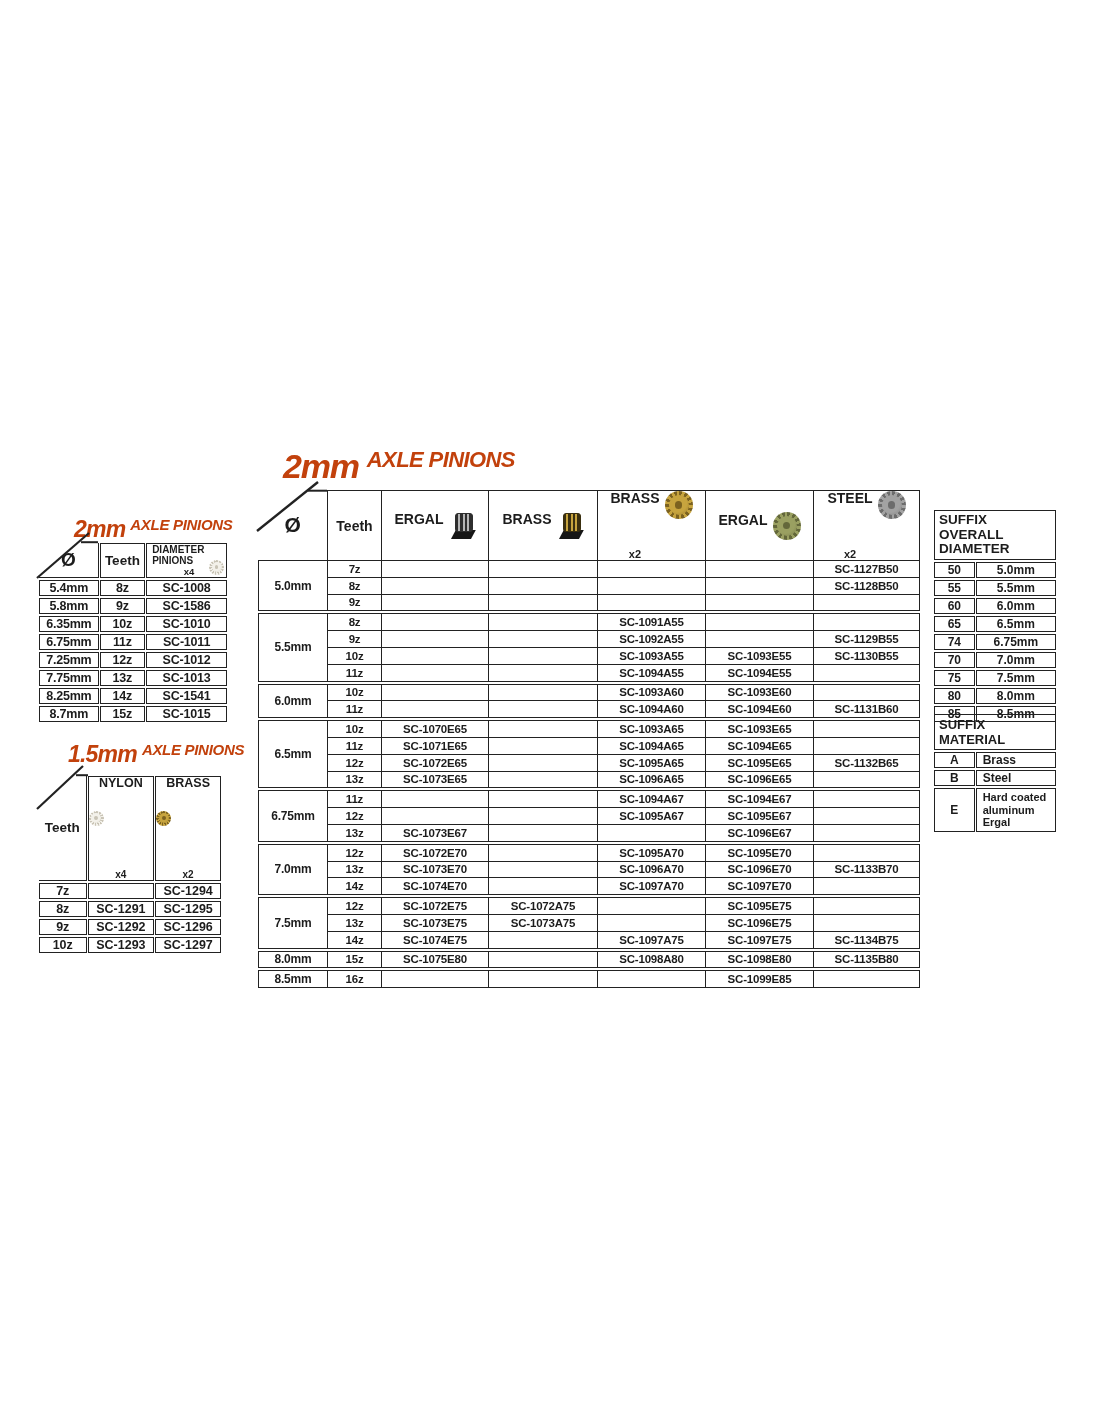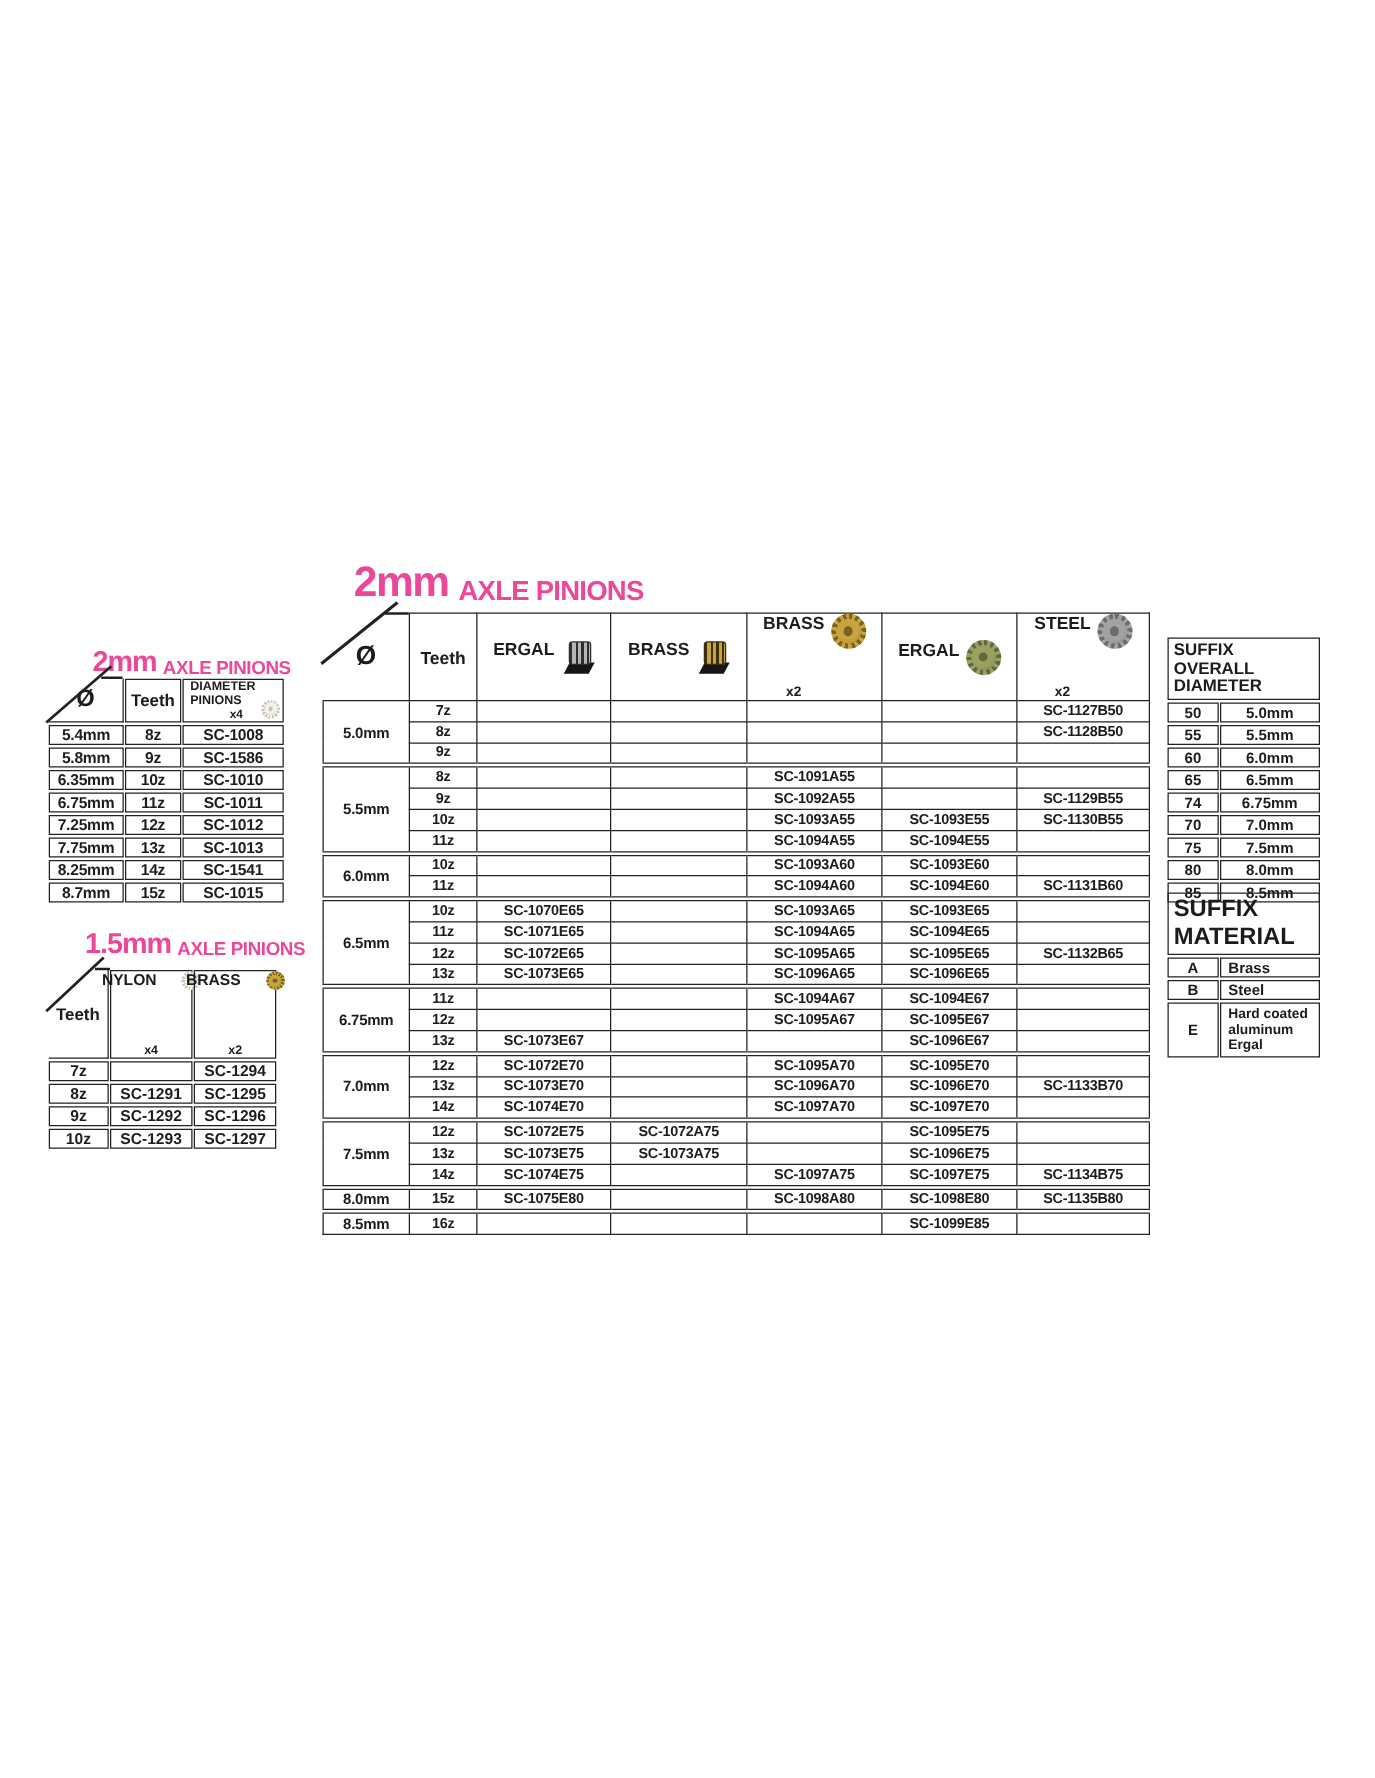--- a/index.html
+++ b/index.html
@@ -1,21 +1,21 @@
 <!DOCTYPE html>
 <html><head>
 <meta charset="utf-8">
 <style>
   html,body{margin:0;padding:0;background:#fff;}
   #page{position:relative;width:1100px;height:1422px;background:#ffffff;overflow:hidden;
         font-family:"Liberation Sans", sans-serif;color:#1c1c1c;}
   .abs{position:absolute;}
 
   
-  .title{position:absolute;display:flex;align-items:flex-end;gap:8px;color:#ec4899;font-weight:700;white-space:nowrap;}
+  .title{position:absolute;display:flex;align-items:flex-start;gap:8px;color:#c2410c;font-weight:700;white-space:nowrap;font-style:italic;}
   .main-title .t-big{font-size:34px;letter-spacing:-1.2px;}
   .main-title .t-small{font-size:22px;letter-spacing:-0.6px;}
   .side-title{gap:5px;}
   .side-title .t-big{font-size:23px;letter-spacing:-0.8px;}
   .side-title .t-small{font-size:15px;letter-spacing:-0.3px;}
 
   
   table{color:#1c1c1c;}
   th,td{padding:0;text-align:center;vertical-align:middle;}
 
@@ -37,40 +37,40 @@
   .left-tbl{width:190px;}
   .left-tbl th{font-weight:700;}
   .left-tbl td{height:12.5px;font-size:12.5px;font-weight:700;letter-spacing:-0.2px;}
   .left-tbl .oh{font-size:19px;height:31px;}
   .left-tbl .th-teeth{font-size:13.5px;}
 
   .sd-tbl{width:124px;}
   .sd-tbl td{height:12.5px;font-size:12px;font-weight:700;}
   .sd-tbl .hd{height:30px;text-align:left;font-size:13.5px;font-weight:700;line-height:1.08;padding:2px 0 2px 4px;}
   .sm-tbl{width:124px;}
-  .sm-tbl .hd{height:19px;text-align:left;font-size:19px;font-weight:700;padding:2px 0 2px 4px;}
+  .sm-tbl .hd{height:19px;text-align:left;font-size:13px;font-weight:700;padding:2px 0 2px 4px;}
   .sm-tbl td{font-size:12px;font-weight:700;}
   .sm-tbl td.val{text-align:left;padding-left:6px;}
   .sm-tbl tr.tall td.val{font-size:11px;line-height:1.15;padding-top:2px;padding-bottom:2px;}
   .sm-tbl td.code{height:14px;}
 
   .l15-tbl{width:184px;}
   .l15-tbl td{height:12.5px;font-size:12.5px;font-weight:700;}
   .l15-tbl th{font-weight:700;}
   .l15-tbl .th-teeth{font-size:13.5px;height:30px;}
 
   
   .hwrap{display:flex;justify-content:center;gap:5px;}
   .hstack{display:flex;flex-direction:column;line-height:1;align-items:center;}
   .qty{font-size:11px;font-weight:700;line-height:1;margin-top:44px;}
   .poly-h{position:relative;font-size:10px;line-height:1.1;}
   .poly-lines{display:flex;flex-direction:column;align-items:flex-start;padding-left:5px;}
   .poly-lines .qty{font-size:9.5px;align-self:center;margin-top:1px;}
   .h15{position:relative;font-size:12.5px;line-height:1.1;}
-  .h15 .row1{display:flex;align-items:center;justify-content:center;gap:20px;}
+  .h15 .row1{display:flex;justify-content:center;gap:20px;flex-direction:column;}
   .h15 .qty{font-size:10px;}
 
   
   .gear-icon{position:relative;display:inline-block;width:28px;height:28px;flex:0 0 auto;}
   .gear-icon i{position:absolute;display:block;}
   .gear-icon .ring{inset:0;border-radius:50%;background:repeating-conic-gradient(var(--dk) 0deg 13deg, var(--lt) 13deg 26deg);}
   .gear-icon .body{inset:4px;border-radius:50%;background:radial-gradient(circle at 42% 40%, var(--lt) 55%, var(--dk) 130%);}
   .gear-icon .hub{inset:37%;border-radius:50%;background:var(--dk);}
   .g16{width:15px;height:15px;}
   .g16 .body{inset:2.5px;}

